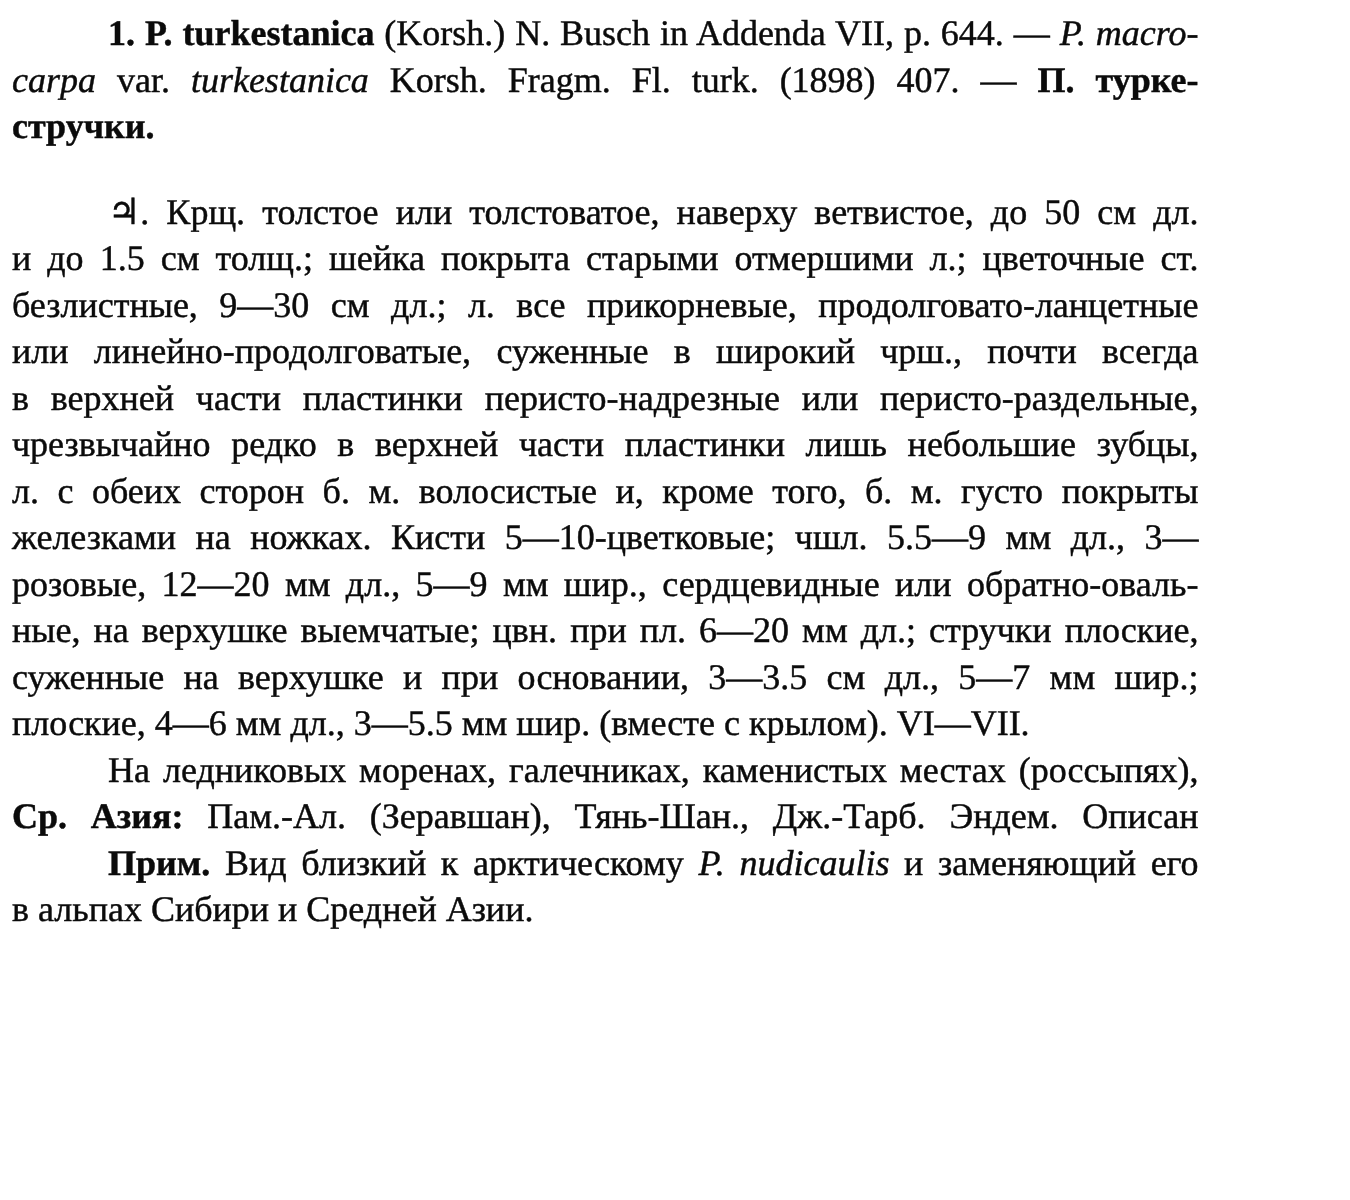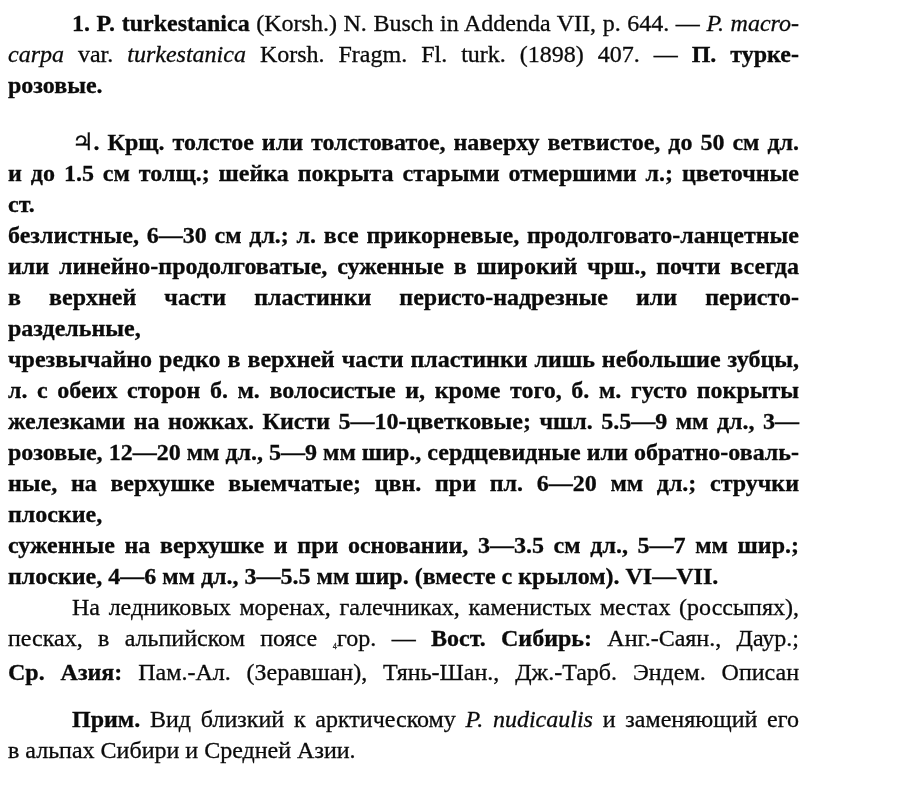--- a/index.html
+++ b/index.html
@@ -19,24 +19,22 @@
     font-size: 24px;
     line-height: 31px;
     overflow: hidden;
     -webkit-text-stroke: 0.3px #0b0b0b;
   }
   .para {
     margin: 0;
   }
   .para.gap {
     margin-top: 26px;
-    font-weight: bold;
   }
   .para.gap-sm {
-    margin-top: 16px;
   }
   .line {
     text-align: justify;
     text-align-last: justify;
     white-space: normal;
   }
   .line.first {
     padding-left: 64px;
   }
   .line.last {
@@ -50,39 +48,38 @@
   }
 </style>
 </head>
 <body>
 
 <div class="page">
   <div>
       <div class="para">
         <div class="line first"><span class="b">1. </span><span class="b">P. turkestanica</span><span> (Korsh.) N. Busch in Addenda VII, p. 644. — </span><span class="i">P. macro-</span></div>
         <div class="line"><span class="i">carpa</span><span> var. </span><span class="i">turkestanica</span><span> Korsh. Fragm. Fl. turk. (1898) 407. — </span><span class="b">П. турке-</span></div>
-        <div class="line last"><span class="b">розовые.</span></div>
+        <div class="line last"><span class="b">стручки.</span></div>
       </div>
       <div class="para gap">
         <div class="line first"><span>♃. Крщ. толстое или толстоватое, наверху ветвистое, до 50 см дл.</span></div>
         <div class="line"><span>и до 1.5 см толщ.; шейка покрыта старыми отмершими л.; цветочные ст.</span></div>
-        <div class="line"><span>безлистные, 6—30 см дл.; л. все прикорневые, продолговато-ланцетные</span></div>
+        <div class="line"><span>безлистные, 9—30 см дл.; л. все прикорневые, продолговато-ланцетные</span></div>
         <div class="line"><span>или линейно-продолговатые, суженные в широкий чрш., почти всегда</span></div>
         <div class="line"><span>в верхней части пластинки перисто-надрезные или перисто-раздельные,</span></div>
         <div class="line"><span>чрезвычайно редко в верхней части пластинки лишь небольшие зубцы,</span></div>
         <div class="line"><span>л. с обеих сторон б. м. волосистые и, кроме того, б. м. густо покрыты</span></div>
         <div class="line"><span>железками на ножках. Кисти 5—10-цветковые; чшл. 5.5—9 мм дл., 3—</span></div>
         <div class="line"><span>розовые, 12—20 мм дл., 5—9 мм шир., сердцевидные или обратно-оваль-</span></div>
         <div class="line"><span>ные, на верхушке выемчатые; цвн. при пл. 6—20 мм дл.; стручки плоские,</span></div>
         <div class="line"><span>суженные на верхушке и при основании, 3—3.5 см дл., 5—7 мм шир.;</span></div>
         <div class="line last"><span>плоские, 4—6 мм дл., 3—5.5 мм шир. (вместе с крылом). VI—VII.</span></div>
       </div>
       <div class="para">
         <div class="line first"><span>На ледниковых моренах, галечниках, каменистых местах (россыпях),</span></div>
-        <div class="line"><span>песках, в альпийском поясе </span><span class="n">₄</span><span>гор. — </span><span class="b">Вост. Сибирь:</span><span> Анг.-Саян., Даур.;</span></div>
         <div class="line"><span class="b">Ср. Азия:</span><span> Пам.-Ал. (Зеравшан), Тянь-Шан., Дж.-Тарб. Эндем. Описан</span></div>
       </div>
       <div class="para gap-sm">
         <div class="line first"><span class="b">Прим.</span><span> Вид близкий к арктическому </span><span class="i">P. nudicaulis</span><span> и заменяющий его</span></div>
         <div class="line last"><span>в альпах Сибири и Средней Азии.</span></div>
       </div>
     </div>
 </div>
 
 </body></html>

